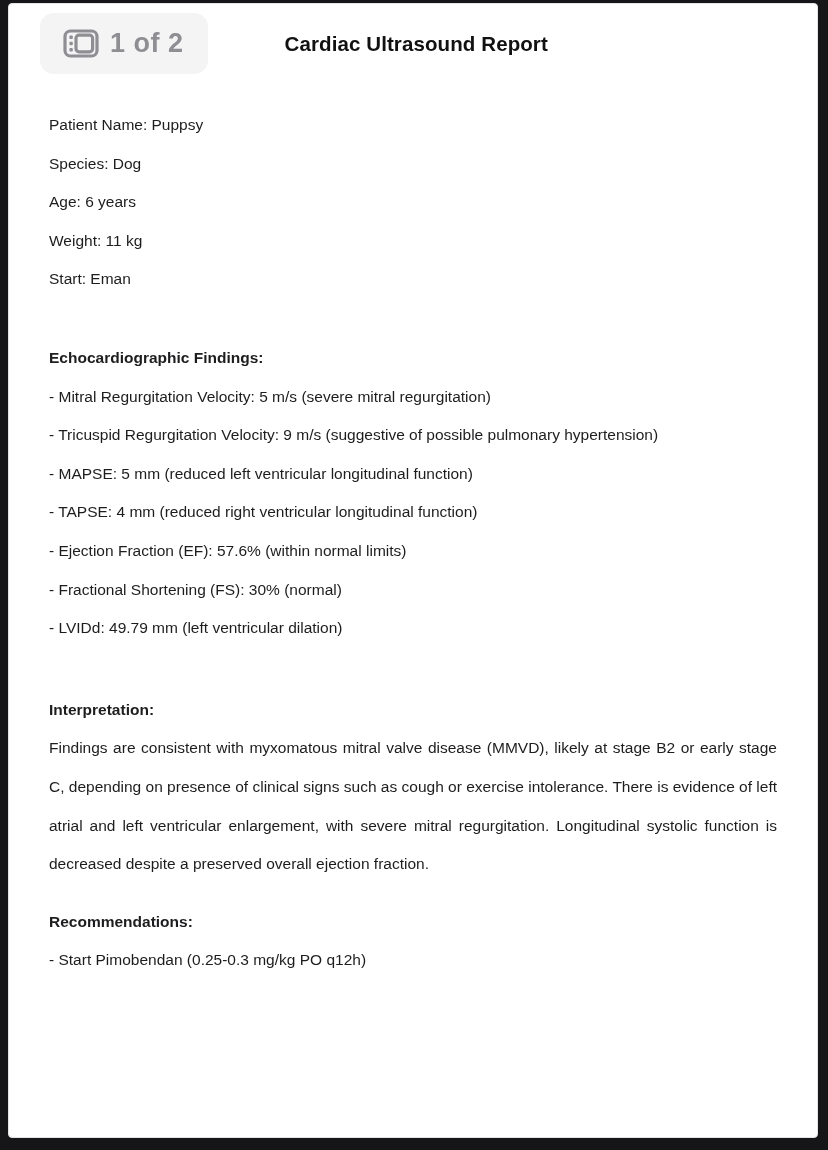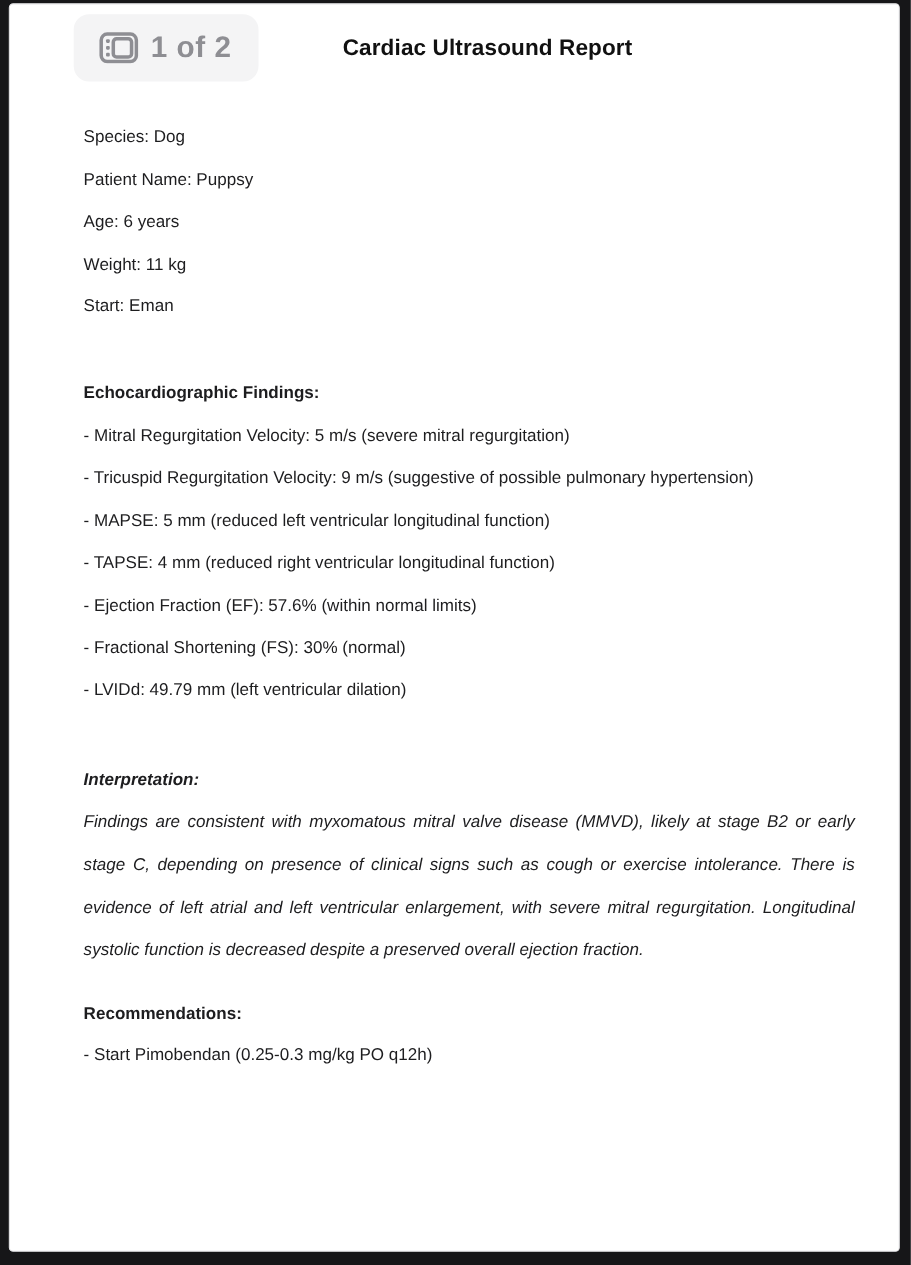--- a/index.html
+++ b/index.html
@@ -12,21 +12,20 @@
   }
   .page {
     position: absolute;
     left: 8px; top: 3px;
     width: 810px; height: 1135px;
     box-sizing: border-box;
     background: #ffffff;
     border: 1px solid #e4e4e6;
     border-radius: 4px;
     overflow: hidden;
-    padding-left: 27px;
   }
   .header-row {
     display: flex;
     align-items: center;
     margin: 9px 0 0 31px;
   }
   .page-badge {
     display: inline-flex;
     align-items: center;
     height: 61px;
@@ -52,21 +51,21 @@
     letter-spacing: 0.1px;
   }
   .content {
     padding: 0 40px;
     color: #1d1d1f;
     font-size: 15.5px;
   }
   .content p { margin: 0; line-height: 38.6px; }
   .patient-block { margin-top: 32px; }
   .findings-block { margin-top: 40px; }
-  .interp-block { margin-top: 43px; font-style: italic; }
+  .interp-block { margin-top: 43px; }
   .recs-block { margin-top: 19px; }
   .section-heading { font-weight: bold; }
   .interp-body {
     text-align: justify;
     line-height: 38.6px;
   }
 </style>
 </head>
 <body>
 
@@ -84,22 +83,22 @@
         </svg>
       </span>
       <span class="badge-label">1 of 2</span>
     </button>
     <span class="doc-title">Cardiac Ultrasound Report</span>
   </div>
 
   <div class="content">
 
     <div class="patient-block">
+      <p>Patient Name: Puppsy</p>
       <p>Species: Dog</p>
-      <p>Patient Name: Puppsy</p>
       <p>Age: 6 years</p>
       <p>Weight: 11 kg</p>
       <p>Start: Eman</p>
     </div>
 
     <div class="findings-block">
       <p class="section-heading">Echocardiographic Findings:</p>
       <p>- Mitral Regurgitation Velocity: 5 m/s (severe mitral regurgitation)</p>
       <p>- Tricuspid Regurgitation Velocity: 9 m/s (suggestive of possible pulmonary hypertension)</p>
       <p>- MAPSE: 5 mm (reduced left ventricular longitudinal function)</p>

